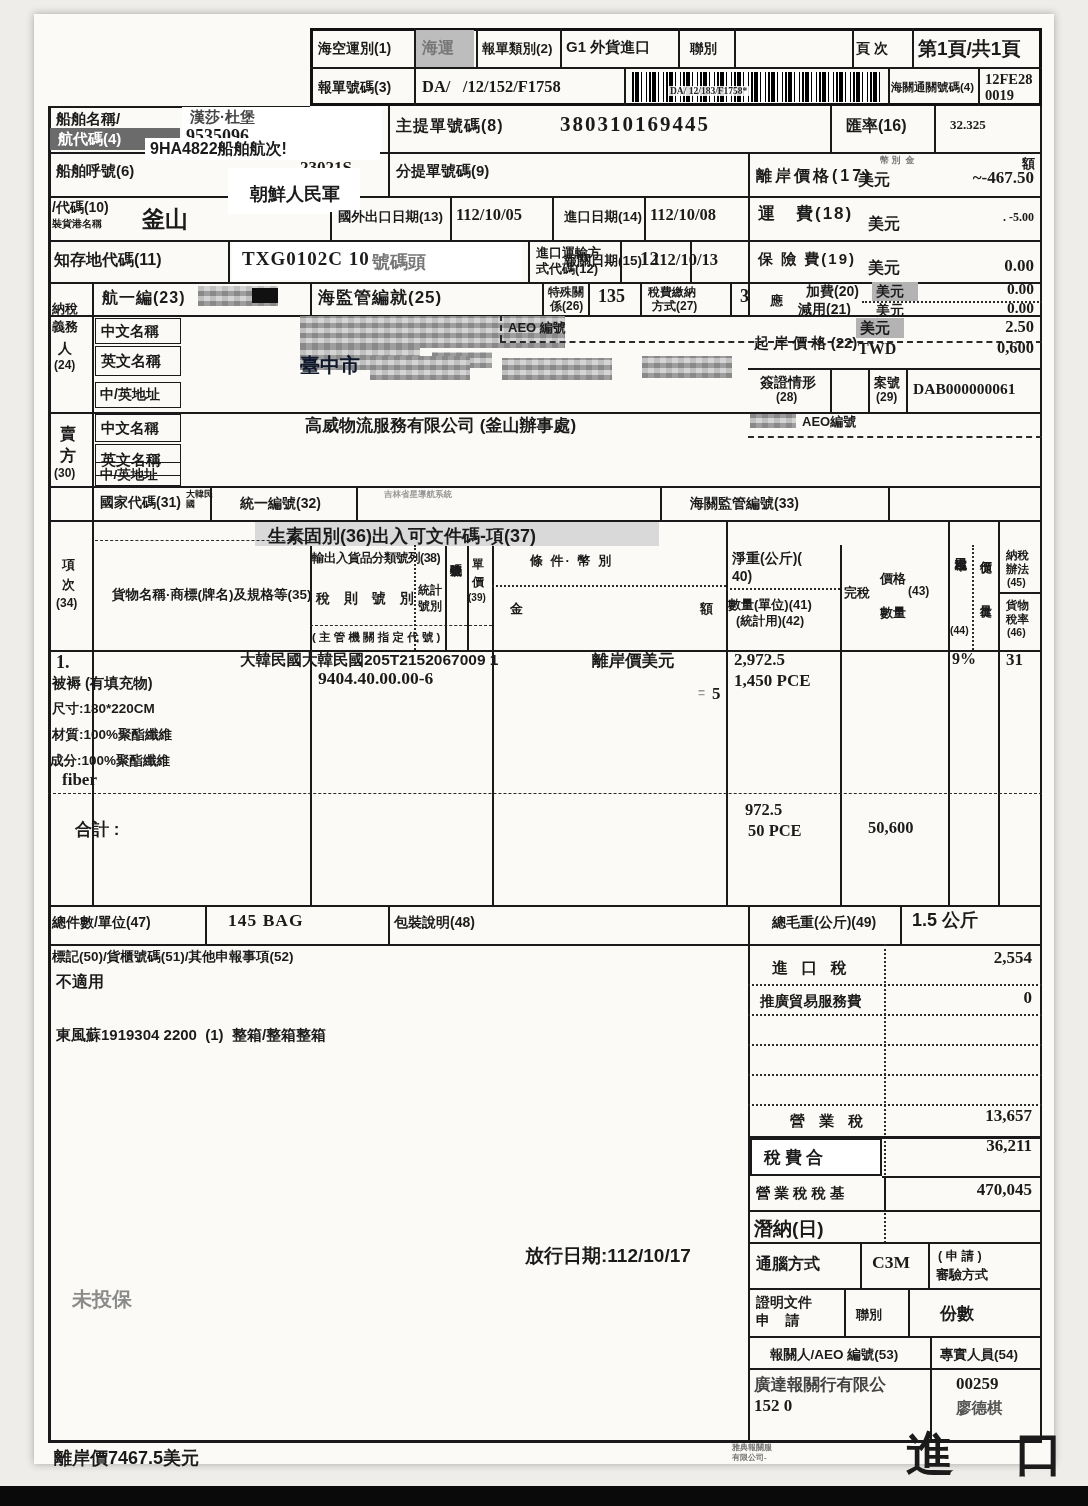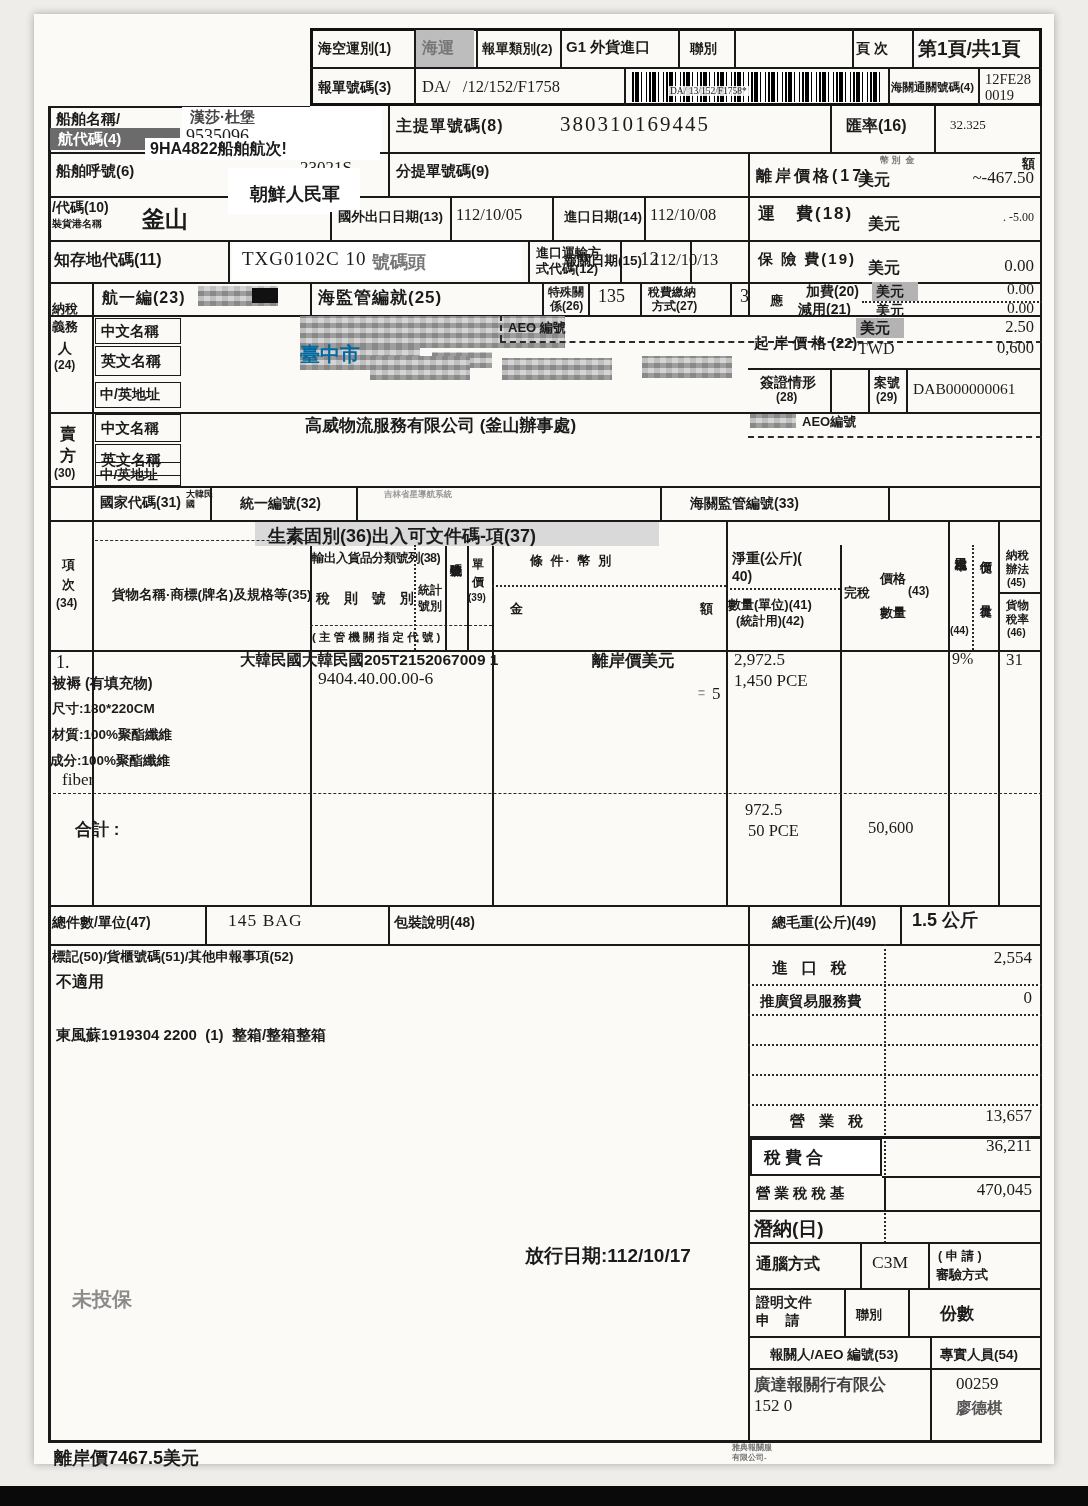--- a/index.html
+++ b/index.html
@@ -1,21 +1,21 @@
 <!DOCTYPE html>
 <html><head>
 <meta charset="utf-8">
 <style>
 *{margin:0;padding:0;box-sizing:border-box}
 html,body{background:#b9b7b3}
 #page{position:relative;width:1088px;height:1506px;margin:0 auto;background:#efede9;overflow:hidden;font-family:"Liberation Sans",sans-serif}
 #paper{position:absolute;left:34px;top:14px;width:1020px;height:1450px;background:#fbfaf6;box-shadow:0 0 8px rgba(0,0,0,.3)}
 .a{position:absolute;white-space:pre;color:#1b1b1b}
 .l{font-family:"Liberation Sans",sans-serif;font-weight:700}
-.s{font-family:"Liberation Serif",serif;font-weight:400}
+.s{font-family:"Liberation Serif",serif;font-weight:700}
 .g{color:#777}
 .hl,.vl,.dh,.dv,.dot{position:absolute;display:block}
 .hl{border-top:2px solid #1a1a1a}
 .vl{border-left:2px solid #1a1a1a}
 .dh{border-top:2px dashed #2a2a2a}
 .dot{border-top:2px dotted #2a2a2a}
 .dv{border-left:2px dashed #2a2a2a}
 .box{position:absolute;border:2px solid #1a1a1a}
 .white{position:absolute;background:#fff}
 .grayc{position:absolute;background:#bdbdbd}
@@ -23,20 +23,21 @@
 .vert{writing-mode:vertical-rl;text-orientation:upright}
 .bar{position:absolute;background:repeating-linear-gradient(90deg,#000 0 2px,#fff 2px 3px,#000 3px 7px,#fff 7px 9px,#000 9px 10px,#fff 10px 14px,#000 14px 15px,#fff 15px 17px)}
 .r{text-align:right}
 </style>
 </head>
 <body>
 
 <div id="page">
 <div id="paper"></div>
 
+<b class="a l" style="left:906px;top:1422px;font-size:48px;letter-spacing:24px">進 口</b>
 
 <div class="a" style="left:310px;top:28px;width:732px;height:78px;border:3px solid #111"></div>
 <i class="hl" style="left:310px;top:67px;width:732px"></i>
 <i class="vl" style="left:414px;top:28px;height:39px"></i>
 <i class="vl" style="left:476px;top:28px;height:39px"></i>
 <i class="vl" style="left:560px;top:28px;height:39px"></i>
 <i class="vl" style="left:678px;top:28px;height:39px"></i>
 <i class="vl" style="left:734px;top:28px;height:39px"></i>
 <i class="vl" style="left:852px;top:28px;height:39px"></i>
 <i class="vl" style="left:912px;top:28px;height:39px"></i>
@@ -48,21 +49,21 @@
 <b class="a l" style="left:318px;top:40px;font-size:14px">海空運別(1)</b>
 <b class="a l g" style="left:422px;top:38px;font-size:16px">海運</b>
 <b class="a l" style="left:482px;top:40px;font-size:13.5px">報單類別(2)</b>
 <b class="a l" style="left:566px;top:38px;font-size:15px">G1 外貨進口</b>
 <b class="a l" style="left:690px;top:40px;font-size:13.5px">聯別</b>
 <b class="a l" style="left:856px;top:40px;font-size:14px">頁 次</b>
 <b class="a l" style="left:918px;top:36px;font-size:19px">第1頁/共1頁</b>
 <b class="a l" style="left:318px;top:79px;font-size:14px">報單號碼(3)</b>
 <b class="a s" style="left:422px;top:77px;font-size:16.5px">DA/   /12/152/F1758</b>
 <div class="bar" style="left:632px;top:72px;width:248px;height:30px"></div>
-<b class="a s" style="left:668px;top:86px;font-size:9.5px;background:rgba(255,255,255,.85);padding:0 2px;color:#222">DA/ 13/152/F1758*</b>
+<b class="a s" style="left:668px;top:86px;font-size:9.5px;background:rgba(255,255,255,.85);padding:0 2px;color:#222">DA/ 12/183/F1758*</b>
 <b class="a l" style="left:891px;top:80px;font-size:11.5px">海關通關號碼(4)</b>
 <b class="a s" style="left:985px;top:71px;font-size:14.5px">12FE28</b>
 <b class="a s" style="left:985px;top:87px;font-size:14.5px">0019</b>
 
 <i class="vl" style="left:48px;top:106px;height:1334px;border-left-width:3px"></i>
 <i class="vl" style="left:1040px;top:106px;height:1334px"></i>
 <i class="hl" style="left:48px;top:106px;width:262px"></i>
 <i class="hl" style="left:48px;top:152px;width:994px"></i>
 
 <b class="a l" style="left:56px;top:110px;font-size:15px">船舶名稱/</b>
@@ -172,21 +173,21 @@
 <div class="grayc" style="left:856px;top:318px;width:48px;height:20px;background:#b3b3b3"></div>
 <b class="a l" style="left:860px;top:319px;font-size:15px">美元</b>
 <b class="a s r" style="left:930px;top:317px;width:104px;font-size:16.5px">2.50</b>
 <b class="a l" style="left:754px;top:334px;font-size:15px">起 岸 價 格 (22)</b>
 <b class="a s" style="left:858px;top:340px;font-size:16px">TWD</b>
 <b class="a s r" style="left:930px;top:338px;width:104px;font-size:16.5px">0,600</b>
 <div class="box" style="left:95px;top:346px;width:86px;height:30px;border-width:1.5px"></div>
 <b class="a l" style="left:101px;top:352px;font-size:15px">英文名稱</b>
 <div class="redact" style="left:300px;top:348px;width:120px;height:22px"></div>
 <div class="redact" style="left:432px;top:352px;width:60px;height:16px"></div>
-<b class="a l" style="left:300px;top:341px;font-size:20px;color:#0369a1">臺中市</b>
+<b class="a l" style="left:300px;top:352px;font-size:20px;color:#0f172a">臺中市</b>
 <div class="redact" style="left:370px;top:356px;width:100px;height:24px"></div>
 <div class="redact" style="left:502px;top:358px;width:110px;height:22px"></div>
 <div class="redact" style="left:642px;top:356px;width:90px;height:22px"></div>
 <div class="box" style="left:95px;top:382px;width:86px;height:26px;border-width:1.5px"></div>
 <b class="a l" style="left:100px;top:386px;font-size:14px">中/英地址</b>
 
 <i class="hl" style="left:748px;top:368px;width:294px"></i>
 <i class="vl" style="left:830px;top:368px;height:44px"></i>
 <i class="vl" style="left:868px;top:368px;height:44px"></i>
 <i class="vl" style="left:906px;top:368px;height:44px"></i>

